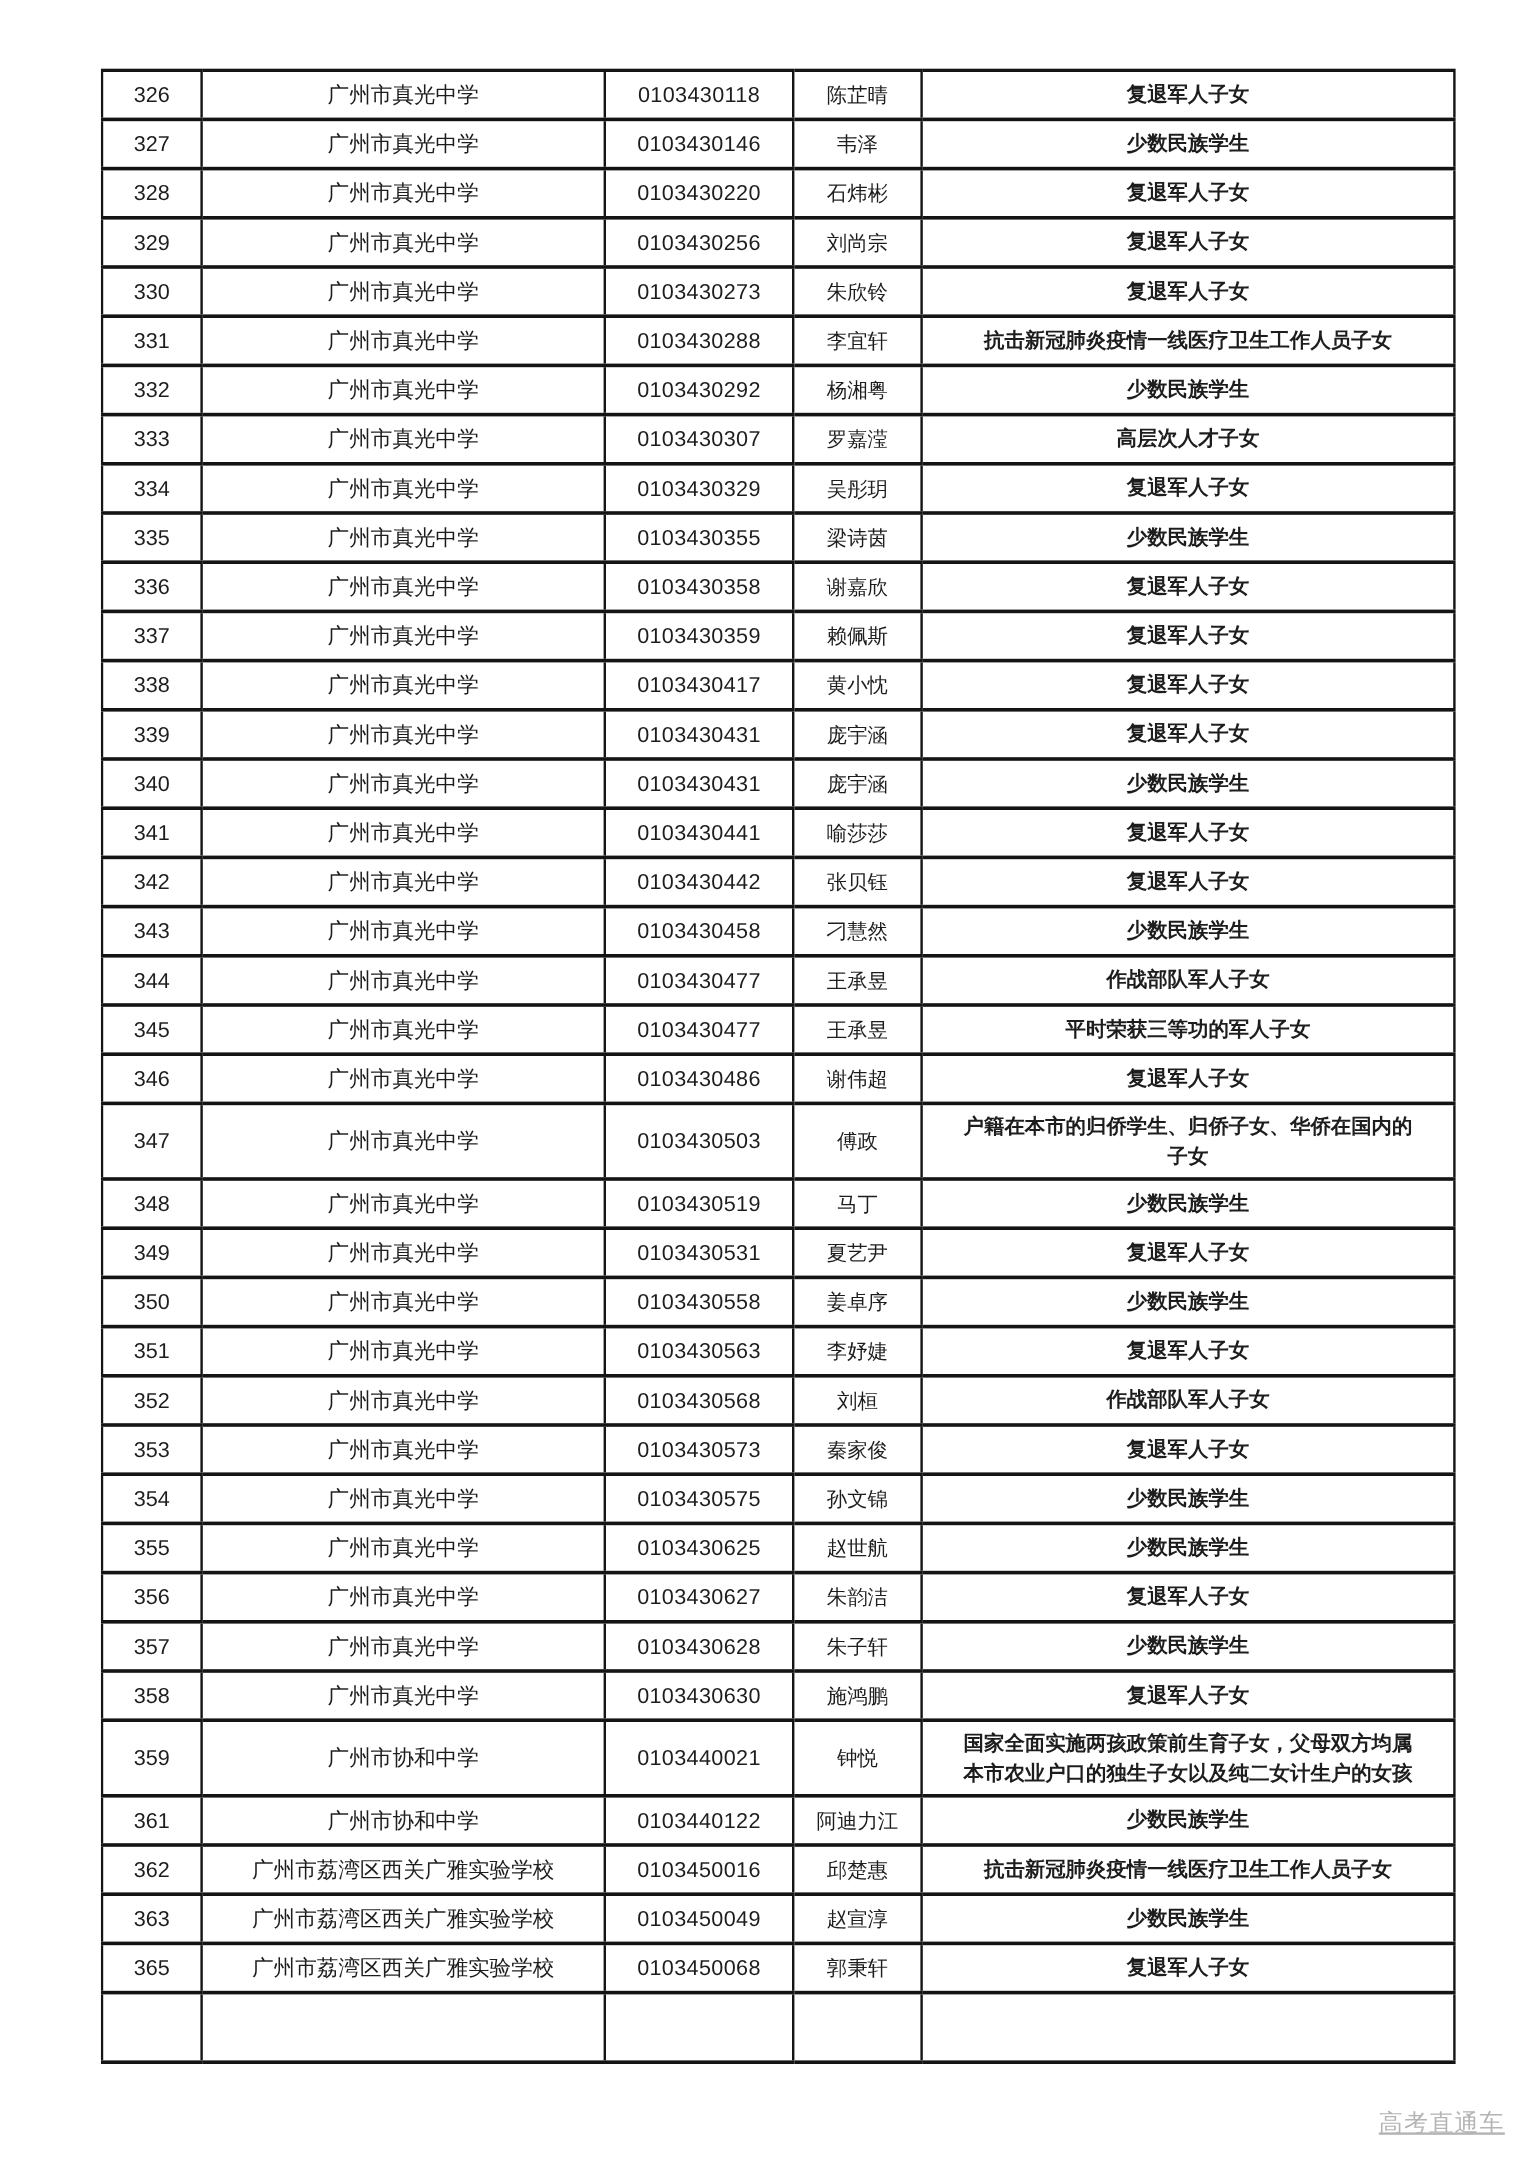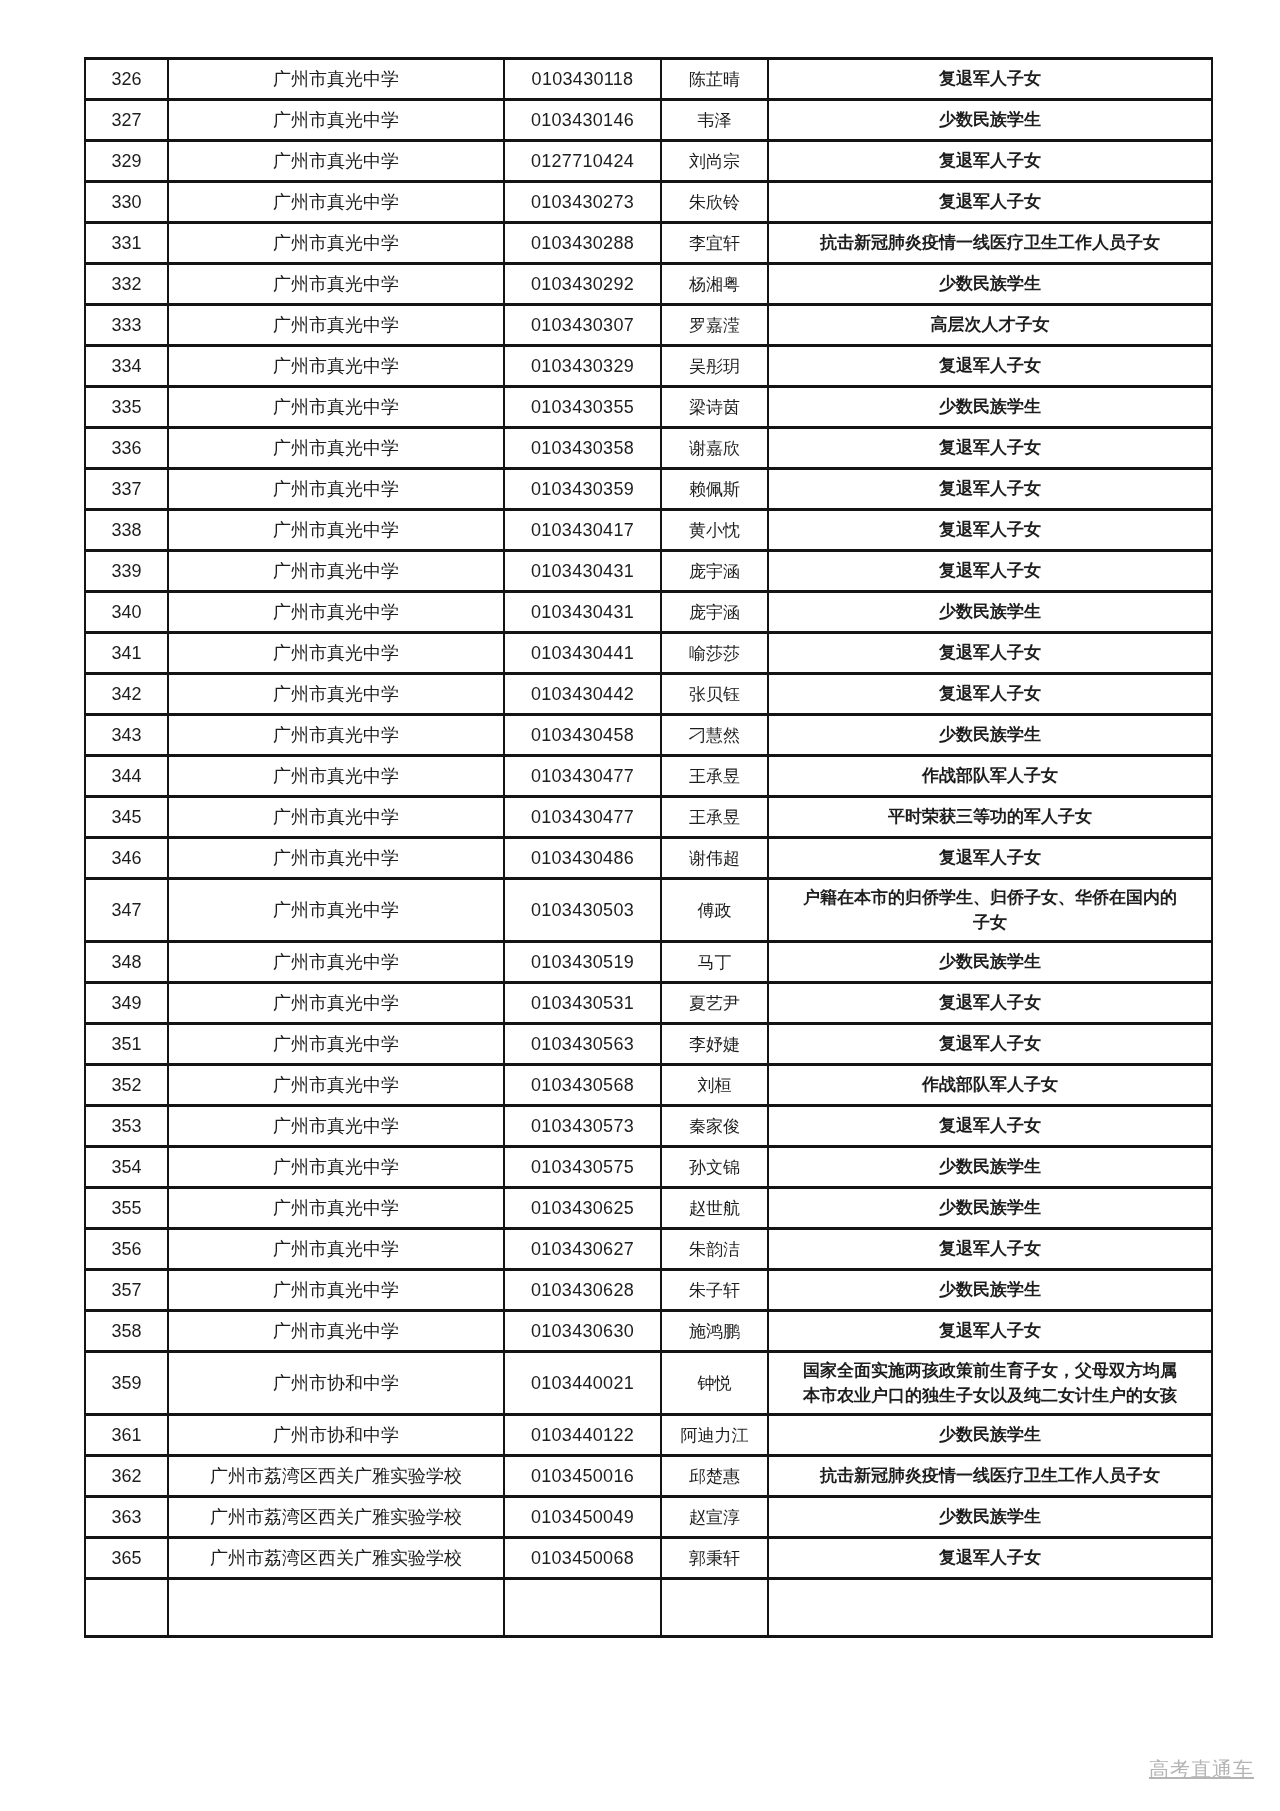--- a/index.html
+++ b/index.html
@@ -69,23 +69,30 @@
           <td class="c4">复退军人子女</td>
         </tr>
         <tr class="row">
           <td class="c0">327</td>
           <td class="c1">广州市真光中学</td>
           <td class="c2">0103430146</td>
           <td class="c3">韦泽</td>
           <td class="c4">少数民族学生</td>
         </tr>
         <tr class="row">
+          <td class="c0">328</td>
+          <td class="c1">广州市真光中学</td>
+          <td class="c2">0103430220</td>
+          <td class="c3">石炜彬</td>
+          <td class="c4">复退军人子女</td>
+        </tr>
+        <tr class="row">
           <td class="c0">329</td>
           <td class="c1">广州市真光中学</td>
-          <td class="c2">0127710424</td>
+          <td class="c2">0103430256</td>
           <td class="c3">刘尚宗</td>
           <td class="c4">复退军人子女</td>
         </tr>
         <tr class="row">
           <td class="c0">330</td>
           <td class="c1">广州市真光中学</td>
           <td class="c2">0103430273</td>
           <td class="c3">朱欣铃</td>
           <td class="c4">复退军人子女</td>
         </tr>
@@ -215,20 +222,27 @@
           <td class="c2">0103430519</td>
           <td class="c3">马丁</td>
           <td class="c4">少数民族学生</td>
         </tr>
         <tr class="row">
           <td class="c0">349</td>
           <td class="c1">广州市真光中学</td>
           <td class="c2">0103430531</td>
           <td class="c3">夏艺尹</td>
           <td class="c4">复退军人子女</td>
+        </tr>
+        <tr class="row">
+          <td class="c0">350</td>
+          <td class="c1">广州市真光中学</td>
+          <td class="c2">0103430558</td>
+          <td class="c3">姜卓序</td>
+          <td class="c4">少数民族学生</td>
         </tr>
         <tr class="row">
           <td class="c0">351</td>
           <td class="c1">广州市真光中学</td>
           <td class="c2">0103430563</td>
           <td class="c3">李妤婕</td>
           <td class="c4">复退军人子女</td>
         </tr>
         <tr class="row">
           <td class="c0">352</td>

